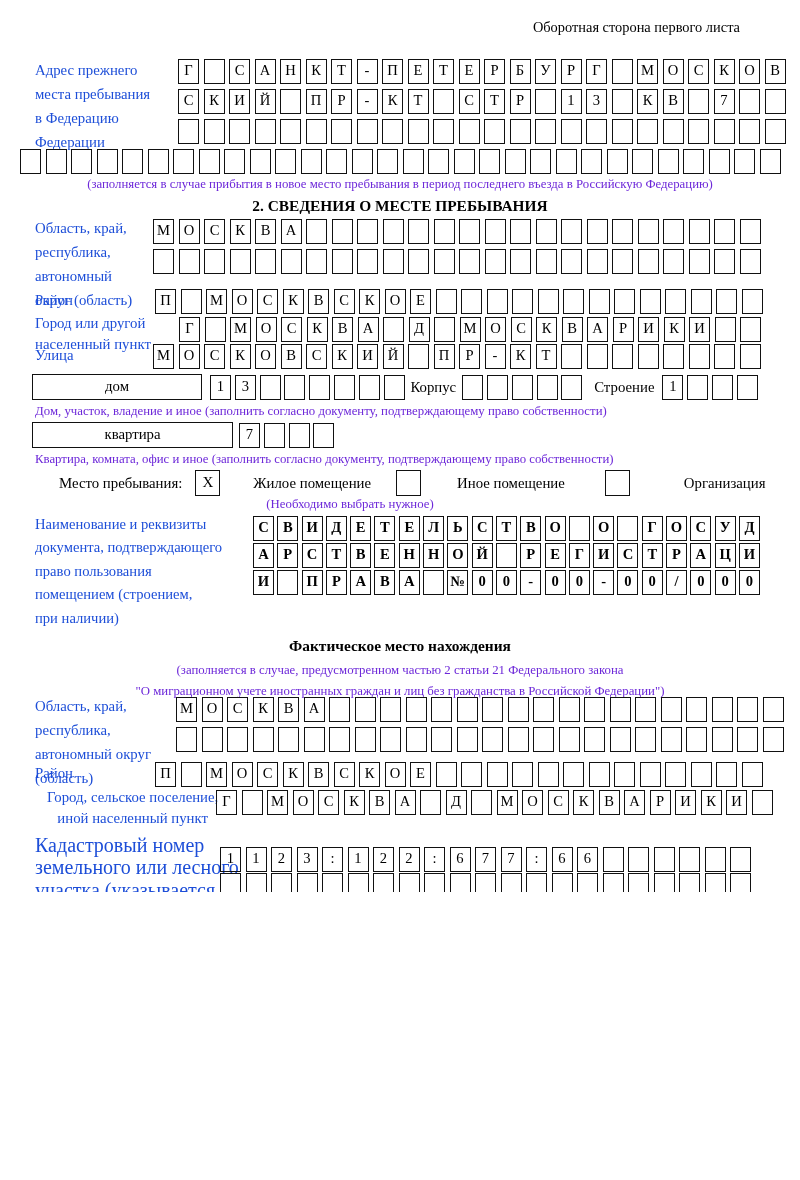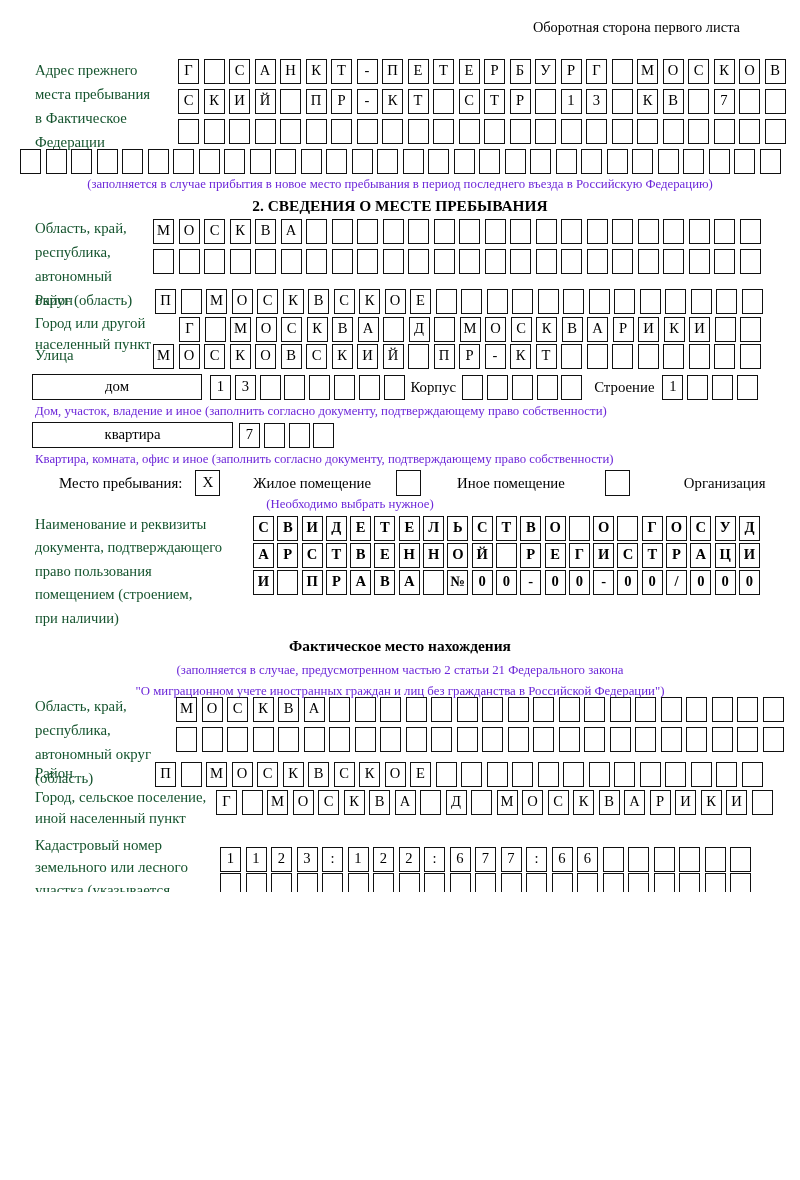--- a/index.html
+++ b/index.html
@@ -3,21 +3,21 @@
 <meta charset="utf-8">
 <style>
   html,body{margin:0;padding:0;background:#fff;}
   .page{
     position:relative;
     width:800px;height:892px;
     background:#ffffff;color:#000;
     font-family:"Liberation Serif", serif;
     overflow:hidden;
   }
-  .lbl{position:absolute;font-size:14.8px;line-height:24px;color:#14532d;font-family:Liberation Serif, serif;}
+  .lbl{position:absolute;font-size:14.8px;line-height:24px;color:#1d4ed8;font-family:Liberation Serif, serif;}
   .lbl .line{white-space:nowrap;}
   .sm-lines .line{line-height:20.8px;}
   .caption{position:absolute;font-size:12.8px;color:#6d28d9;white-space:nowrap;}
   .center{left:0;width:800px;text-align:center;white-space:normal;}
   .sec-title{position:absolute;left:0;width:800px;text-align:center;font-weight:bold;font-size:15.4px;}
   .rows{position:absolute;}
   .cellrow{white-space:nowrap;height:25px;margin-bottom:4.8px;}
   .cell{
     display:inline-block;width:21px;height:25px;
     border:1.6px solid #111;box-sizing:border-box;
@@ -47,21 +47,21 @@
 </head>
 <body>
 
 <div class="page">
 
   <div class="top-note" style="top:19px; right:60px;">Оборотная сторона первого листа</div>
 
   <div class="lbl" style="left:35px; top:58px;">
     <div class="line">Адрес прежнего</div>
     <div class="line">места пребывания</div>
-    <div class="line">в Фактическое</div>
+    <div class="line">в Федерацию</div>
     <div class="line">Федерации</div>
   </div>
   <div class="rows" style="left:178px; top:59px;">
     <div class="cellrow"><span class="cell">Г</span><span class="cell"></span><span class="cell">С</span><span class="cell">А</span><span class="cell">Н</span><span class="cell">К</span><span class="cell">Т</span><span class="cell">-</span><span class="cell">П</span><span class="cell">Е</span><span class="cell">Т</span><span class="cell">Е</span><span class="cell">Р</span><span class="cell">Б</span><span class="cell">У</span><span class="cell">Р</span><span class="cell">Г</span><span class="cell"></span><span class="cell">М</span><span class="cell">О</span><span class="cell">С</span><span class="cell">К</span><span class="cell">О</span><span class="cell">В</span></div>
     <div class="cellrow"><span class="cell">С</span><span class="cell">К</span><span class="cell">И</span><span class="cell">Й</span><span class="cell"></span><span class="cell">П</span><span class="cell">Р</span><span class="cell">-</span><span class="cell">К</span><span class="cell">Т</span><span class="cell"></span><span class="cell">С</span><span class="cell">Т</span><span class="cell">Р</span><span class="cell"></span><span class="cell">1</span><span class="cell">3</span><span class="cell"></span><span class="cell">К</span><span class="cell">В</span><span class="cell"></span><span class="cell">7</span><span class="cell"></span><span class="cell"></span></div>
     <div class="cellrow"><span class="cell"></span><span class="cell"></span><span class="cell"></span><span class="cell"></span><span class="cell"></span><span class="cell"></span><span class="cell"></span><span class="cell"></span><span class="cell"></span><span class="cell"></span><span class="cell"></span><span class="cell"></span><span class="cell"></span><span class="cell"></span><span class="cell"></span><span class="cell"></span><span class="cell"></span><span class="cell"></span><span class="cell"></span><span class="cell"></span><span class="cell"></span><span class="cell"></span><span class="cell"></span><span class="cell"></span></div>
   </div>
   <div class="rows" style="left:20px; top:149px;">
     <div class="cellrow"><span class="cell"></span><span class="cell"></span><span class="cell"></span><span class="cell"></span><span class="cell"></span><span class="cell"></span><span class="cell"></span><span class="cell"></span><span class="cell"></span><span class="cell"></span><span class="cell"></span><span class="cell"></span><span class="cell"></span><span class="cell"></span><span class="cell"></span><span class="cell"></span><span class="cell"></span><span class="cell"></span><span class="cell"></span><span class="cell"></span><span class="cell"></span><span class="cell"></span><span class="cell"></span><span class="cell"></span><span class="cell"></span><span class="cell"></span><span class="cell"></span><span class="cell"></span><span class="cell"></span><span class="cell"></span></div>
   </div>
@@ -141,29 +141,29 @@
   <div class="rows" style="left:176px; top:697px;">
     <div class="cellrow"><span class="cell">М</span><span class="cell">О</span><span class="cell">С</span><span class="cell">К</span><span class="cell">В</span><span class="cell">А</span><span class="cell"></span><span class="cell"></span><span class="cell"></span><span class="cell"></span><span class="cell"></span><span class="cell"></span><span class="cell"></span><span class="cell"></span><span class="cell"></span><span class="cell"></span><span class="cell"></span><span class="cell"></span><span class="cell"></span><span class="cell"></span><span class="cell"></span><span class="cell"></span><span class="cell"></span><span class="cell"></span></div>
     <div class="cellrow"><span class="cell"></span><span class="cell"></span><span class="cell"></span><span class="cell"></span><span class="cell"></span><span class="cell"></span><span class="cell"></span><span class="cell"></span><span class="cell"></span><span class="cell"></span><span class="cell"></span><span class="cell"></span><span class="cell"></span><span class="cell"></span><span class="cell"></span><span class="cell"></span><span class="cell"></span><span class="cell"></span><span class="cell"></span><span class="cell"></span><span class="cell"></span><span class="cell"></span><span class="cell"></span><span class="cell"></span></div>
   </div>
 
   <div class="lbl" style="left:35px; top:761px;">Район</div>
   <div class="rows" style="left:155px; top:762px;">
     <div class="cellrow"><span class="cell">П</span><span class="cell"></span><span class="cell">М</span><span class="cell">О</span><span class="cell">С</span><span class="cell">К</span><span class="cell">В</span><span class="cell">С</span><span class="cell">К</span><span class="cell">О</span><span class="cell">Е</span><span class="cell"></span><span class="cell"></span><span class="cell"></span><span class="cell"></span><span class="cell"></span><span class="cell"></span><span class="cell"></span><span class="cell"></span><span class="cell"></span><span class="cell"></span><span class="cell"></span><span class="cell"></span><span class="cell"></span></div>
   </div>
 
-  <div class="lbl sm-lines" style="left:35px; top:787px;">
+  <div class="lbl sm-lines" style="left:47px; top:787px;text-align:center;">
     <div class="line">Город, сельское поселение,</div>
     <div class="line">иной населенный пункт</div>
   </div>
   <div class="rows" style="left:216px; top:790px;">
     <div class="cellrow"><span class="cell">Г</span><span class="cell"></span><span class="cell">М</span><span class="cell">О</span><span class="cell">С</span><span class="cell">К</span><span class="cell">В</span><span class="cell">А</span><span class="cell"></span><span class="cell">Д</span><span class="cell"></span><span class="cell">М</span><span class="cell">О</span><span class="cell">С</span><span class="cell">К</span><span class="cell">В</span><span class="cell">А</span><span class="cell">Р</span><span class="cell">И</span><span class="cell">К</span><span class="cell">И</span><span class="cell"></span></div>
   </div>
 
-  <div class="lbl" style="left:35px; top:834px; line-height:22.4px; font-size:15px;">
+  <div class="lbl" style="left:35px; top:834px; line-height:22.4px; font-size:20px;">
     <div class="line">Кадастровый номер</div>
     <div class="line">земельного или лесного</div>
     <div class="line">участка (указывается</div>
     <div class="line">при наличии)</div>
   </div>
   <div class="rows cad-rows" style="left:220px; top:847px;">
     <div class="cellrow"><span class="cell">1</span><span class="cell">1</span><span class="cell">2</span><span class="cell">3</span><span class="cell">:</span><span class="cell">1</span><span class="cell">2</span><span class="cell">2</span><span class="cell">:</span><span class="cell">6</span><span class="cell">7</span><span class="cell">7</span><span class="cell">:</span><span class="cell">6</span><span class="cell">6</span><span class="cell"></span><span class="cell"></span><span class="cell"></span><span class="cell"></span><span class="cell"></span><span class="cell"></span></div>
     <div class="cellrow"><span class="cell"></span><span class="cell"></span><span class="cell"></span><span class="cell"></span><span class="cell"></span><span class="cell"></span><span class="cell"></span><span class="cell"></span><span class="cell"></span><span class="cell"></span><span class="cell"></span><span class="cell"></span><span class="cell"></span><span class="cell"></span><span class="cell"></span><span class="cell"></span><span class="cell"></span><span class="cell"></span><span class="cell"></span><span class="cell"></span><span class="cell"></span></div>
   </div>
 

